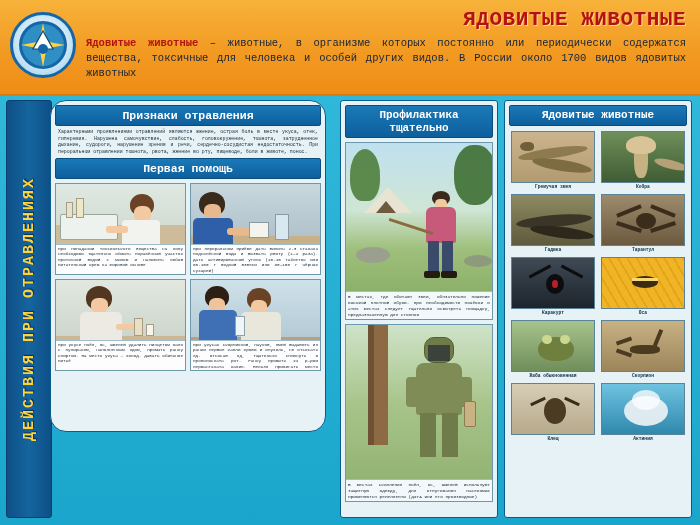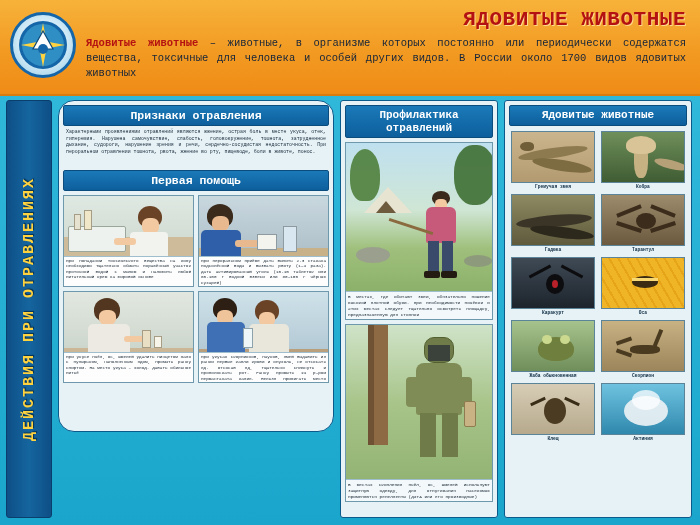--- a/index.html
+++ b/index.html
@@ -60,21 +60,21 @@
     text-shadow: 1px 1px 1px #06304f;
   }
   
   .col {
     position: absolute; top: 100px;
     background: #d9e9ef;
     border: 1px solid #0b5a8c;
     border-radius: 3px;
     padding: 4px;
   }
-  .col-1 { left: 58px; width: 276px; height: 332px; background:#e6f2f5;border-radius:16px; }
+  .col-1 { left: 50px; width: 276px; height: 332px; background:#e6f2f5;border-radius:16px; }
   .col-2 { left: 340px; width: 158px; height: 418px; background:#e6f2f5; }
   .col-3 { left: 504px; width: 188px; height: 418px; background:#e6f2f5; }
 
   .hdr {
     background: linear-gradient(180deg,#1b79b8 0%, #0d5f9c 100%);
     color: #ffffff; font-weight: bold; text-align: center;
     border: 1px solid #0a4c7d; border-radius: 2px;
     padding: 3px 2px;
     font-size: 11.5px;
     line-height: 1.15;
@@ -156,21 +156,21 @@
   </div>
 
   <div class="left-strip">
     <div class="vtext">ДЕЙСТВИЯ ПРИ ОТРАВЛЕНИЯХ</div>
   </div>
 
   <div class="col col-1">
     <div class="hdr">Признаки отравления</div>
     <div class="para">Характерными проявлениями отравлений являются жжение, острая боль в месте укуса, отек, гиперемия. Нарушена самочувствие, слабость, головокружение, тошнота, затрудненное дыхание, судороги, нарушение зрения и речи, сердечно-сосудистая недостаточность. При пероральном отравлении тошнота, рвота, жжение во рту, пищеводе, боли в животе, понос.</div>
 
-    <div class="hdr" style="margin-top:12px">Первая помощь</div>
+    <div class="hdr" style="margin-top:0">Первая помощь</div>
 
     <div class="grid2">
 
       <div class="ph aid-cell">
         <div class="aid-art" style="background:linear-gradient(180deg,#dfe9e3 0%,#cfd9cf 60%,#b9c3b9 100%)">
           <div class="shape" style="left:0;top:46%;width:100%;height:54%;background:#cdbb9a"></div>
           <div class="shape" style="left:4px;top:30px;width:58px;height:26px;background:#eef2ef;border:1px solid #9aa79a;border-radius:2px"></div>
           <div class="shape" style="left:10px;top:18px;width:7px;height:16px;background:#e7e2cf;border:1px solid #a59d86"></div>
           <div class="shape" style="left:20px;top:14px;width:8px;height:20px;background:#f0e6c8;border:1px solid #a59d86"></div>
           <div class="shape" style="left:74px;top:10px;width:24px;height:22px;border-radius:50% 50% 45% 45%;background:#6a4326"></div>
@@ -217,21 +217,21 @@
           <div class="shape" style="left:60px;top:20px;width:16px;height:14px;border-radius:40%;background:#f3c9a2"></div>
           <div class="shape" style="left:50px;top:32px;width:40px;height:28px;background:#e9e6dc;border-radius:5px 5px 0 0"></div>
           <div class="shape" style="left:44px;top:36px;width:10px;height:20px;background:#eef6f8;border:1px solid #8ea2ab"></div>
         </div>
         <div class="aid-txt">При укусах скорпионов, пауков, змей выдавить из ранки первые капли крови и опухоль, не отсосать яд. Отсосав яд, тщательно сплюнуть и прополоскать рот. Ранку промыть 1% р-ром перманганата калия. Нельзя прижигать место укуса, делать надрезы</div>
       </div>
     </div>
   </div>
 
   <div class="col col-2">
-    <div class="hdr small">Профилактика отравлений</div>
+    <div class="hdr small">Профилактика тщательно</div>
 
     <div class="big">
       <div class="shape" style="left:0;top:0;width:100%;height:100%;background:linear-gradient(180deg,#bfe0ef 0%,#cfe6d5 38%,#9fc07c 60%,#7fa65e 100%)"></div>
 
       <div class="shape" style="left:4px;top:6px;width:30px;height:52px;border-radius:50% 50% 40% 40%;background:#4f7f3c;opacity:.9"></div>
       <div class="shape" style="left:108px;top:2px;width:42px;height:60px;border-radius:45%;background:#3f6f33;opacity:.9"></div>
 
       <div class="shape" style="left:18px;top:44px;width:0;height:0;border-left:24px solid transparent;border-right:24px solid transparent;border-bottom:26px solid #e8e4d2"></div>
       <div class="shape" style="left:30px;top:58px;width:0;height:0;border-left:10px solid transparent;border-right:10px solid transparent;border-bottom:12px solid #6e5a3c"></div>
 

